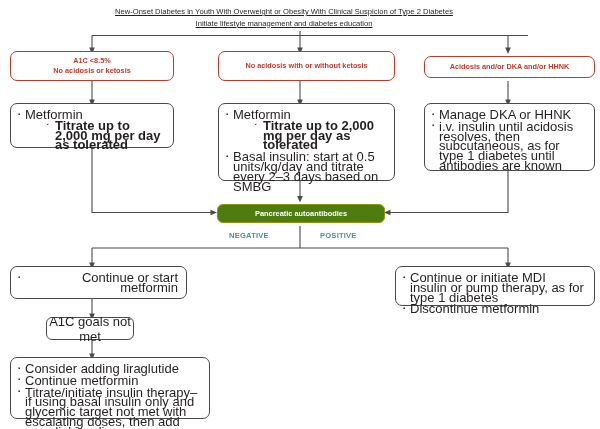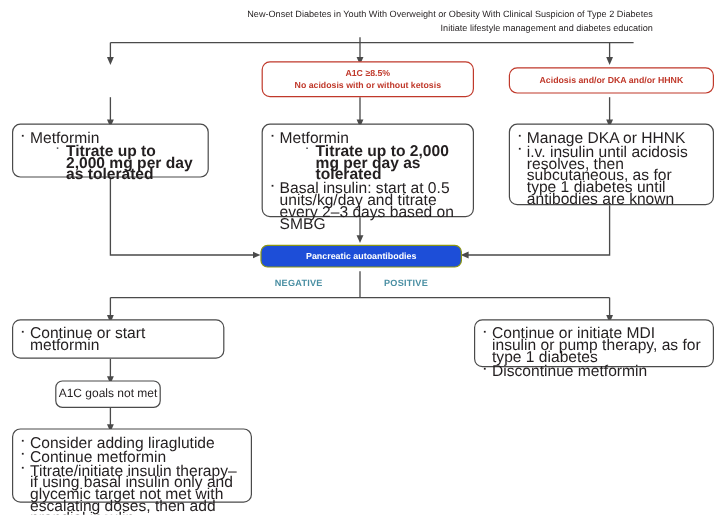--- a/index.html
+++ b/index.html
@@ -25,27 +25,28 @@
     position: absolute;
     left: 0; top: 0;
     width: 600px;
     height: 429px;
     pointer-events: none;
   }
 
   
   .title-block {
     position: absolute;
-    left: 64px;
+    left: 44px;
     top: 6px;
     width: 480px;
-    text-align: right;
+    text-align: center;
     font-size: 7.6px;
     line-height: 11.5px;
     color: #231f20;
+    text-decoration: underline;
   }
 
   
   .node {
     position: absolute;
     box-sizing: border-box;
     border-radius: 7px;
     background: #ffffff;
   }
   .node.red {
@@ -62,30 +63,30 @@
   .node.gray {
     border: 1.1px solid #4a4a4a;
     color: #231f20;
     font-size: 13px;
     line-height: 9.8px;
     padding: 6px 8px 6px 7px;
   }
   .node.pill {
     border: 1.1px solid #4a4a4a;
     color: #231f20;
-    font-size: 10px;
+    font-size: 13px;
     text-align: center;
     display: flex;
     align-items: center;
     justify-content: center;
     border-radius: 6px;
   }
   .node.olive {
     border: 1.2px solid #8c9612;
-    background: #1d4ed8;
+    background: #4d7c0f;
     color: #ffffff;
     font-weight: bold;
     font-size: 7.4px;
     text-align: center;
     display: flex;
     align-items: center;
     justify-content: center;
     border-radius: 6px;
   }
 
@@ -173,24 +174,29 @@
       <path d="M92,299 L92,317" marker-end="url(#arr)"></path>
       <path d="M92,340 L92,357" marker-end="url(#arr)"></path>
     </g>
   </svg>
 
   <div class="title-block">
     <div>New-Onset Diabetes in Youth With Overweight or Obesity With Clinical Suspicion of Type 2 Diabetes</div>
     <div>Initiate lifestyle management and diabetes education</div>
   </div>
 
+  <div class="node red" style="left:10px; top:51px; width:164px; height:30px;">
+    <div>
+      <div>A1C &lt;8.5%</div>
+      <div>No acidosis or ketosis</div>
+    </div>
+  </div>
 
   <div class="node red" style="left:218px; top:51px; width:177px; height:30px;">
     <div>
-      <div>A1C ≥8.5%</div>
       <div>No acidosis with or without ketosis</div>
     </div>
   </div>
 
   <div class="node red" style="left:424px; top:56px; width:171px; height:22px;text-align:right;">
     <div>
       <div>Acidosis and/or DKA and/or HHNK</div>
     </div>
   </div>
 
@@ -224,21 +230,21 @@
     </ul>
   </div>
 
   <div class="node olive" style="left:217px; top:204px; width:168px; height:19px;">
     <span>Pancreatic autoantibodies</span>
   </div>
 
   <div class="branch-label" style="left:229px; top:231px;">NEGATIVE</div>
   <div class="branch-label" style="left:320px; top:231px;text-align:right;">POSITIVE</div>
 
-  <div class="node gray" style="left:10px; top:266px; width:177px; height:33px;">
+  <div class="node gray" style="left:10px; top:266px; width:177px; height:33px;text-align:right;">
     <ul class="bl">
       <li>Continue or start metformin</li>
     </ul>
   </div>
 
   <div class="node gray" style="left:395px; top:266px; width:200px; height:40px;">
     <ul class="bl">
       <li>Continue or initiate MDI insulin or pump therapy, as for type 1 diabetes</li>
       <li>Discontinue metformin</li>
     </ul>

